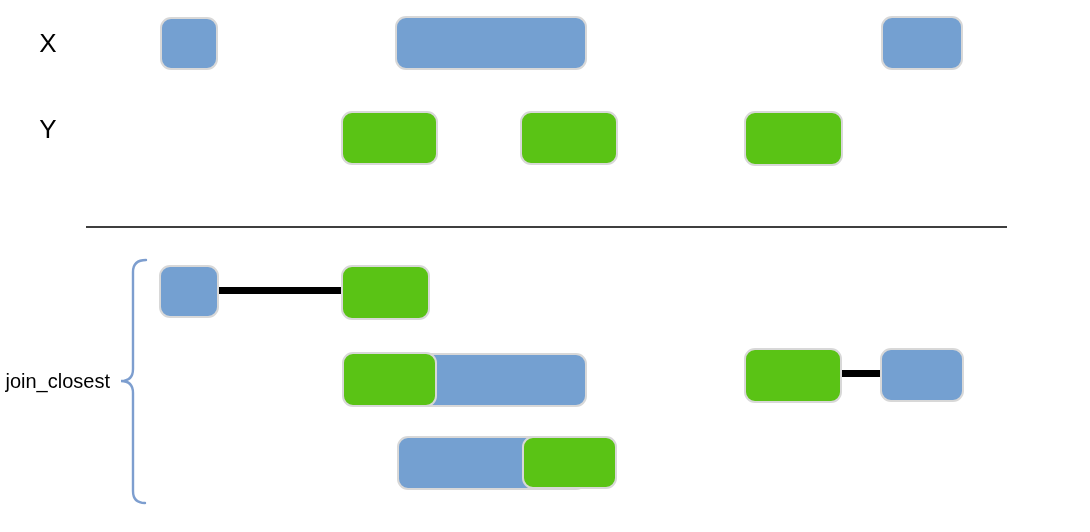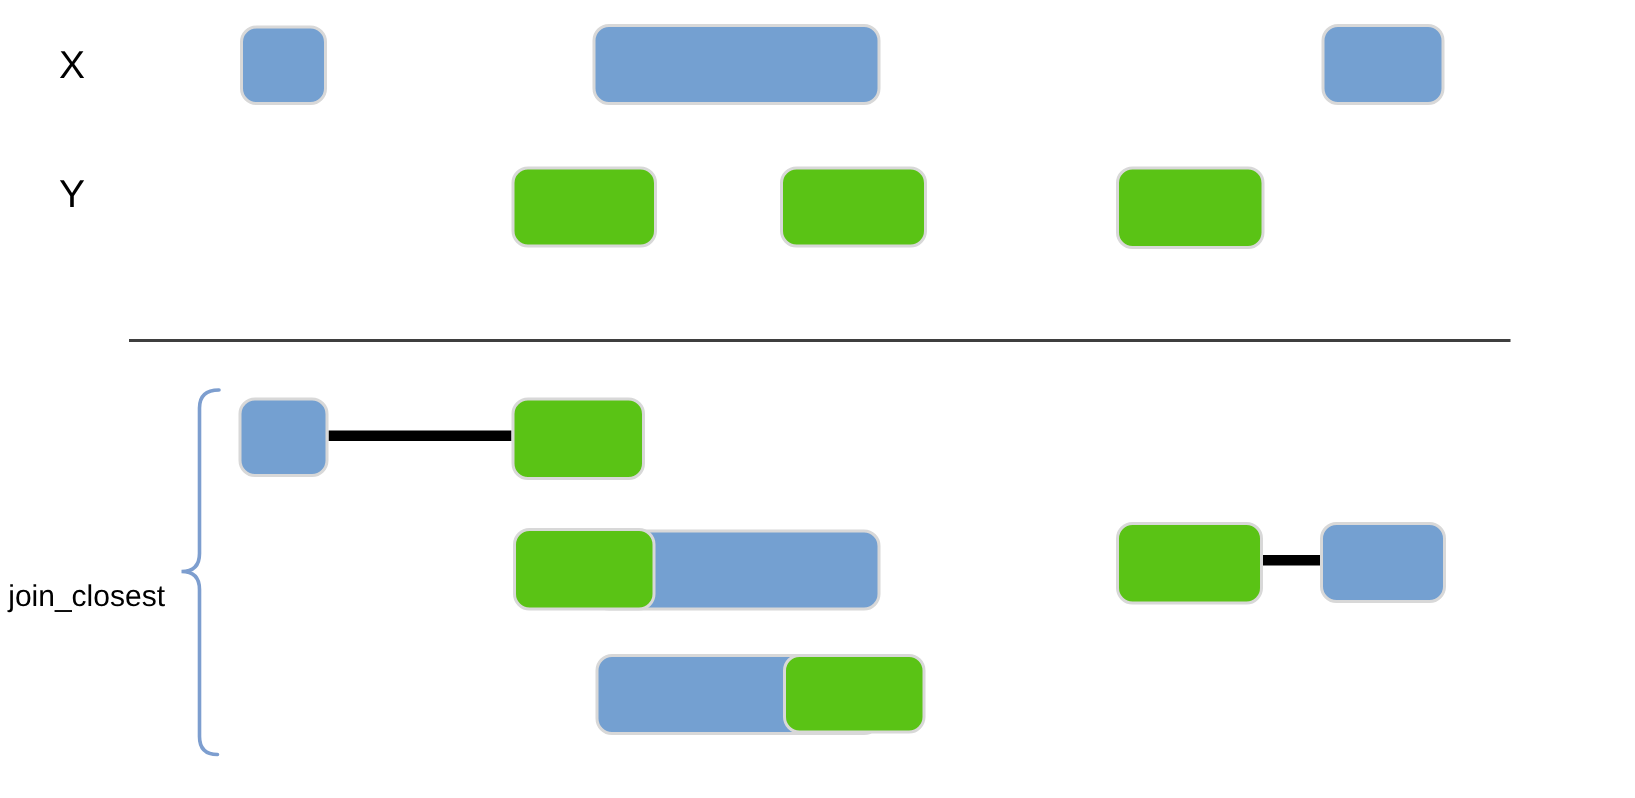--- a/index.html
+++ b/index.html
@@ -21,21 +21,20 @@
     font-size: 26px;
     line-height: 1;
     text-align: center;
   }
   .result-label {
     position: absolute;
     color: #000000;
     font-size: 20px;
     line-height: 24px;
     text-align: right;
-    margin-top: 17px;
   }
   .divider {
     position: absolute;
     height: 2px;
   }
   .ibox {
     position: absolute;
     border-radius: 11px;
     border: 2px solid #d8d8d8;
     box-sizing: border-box;

